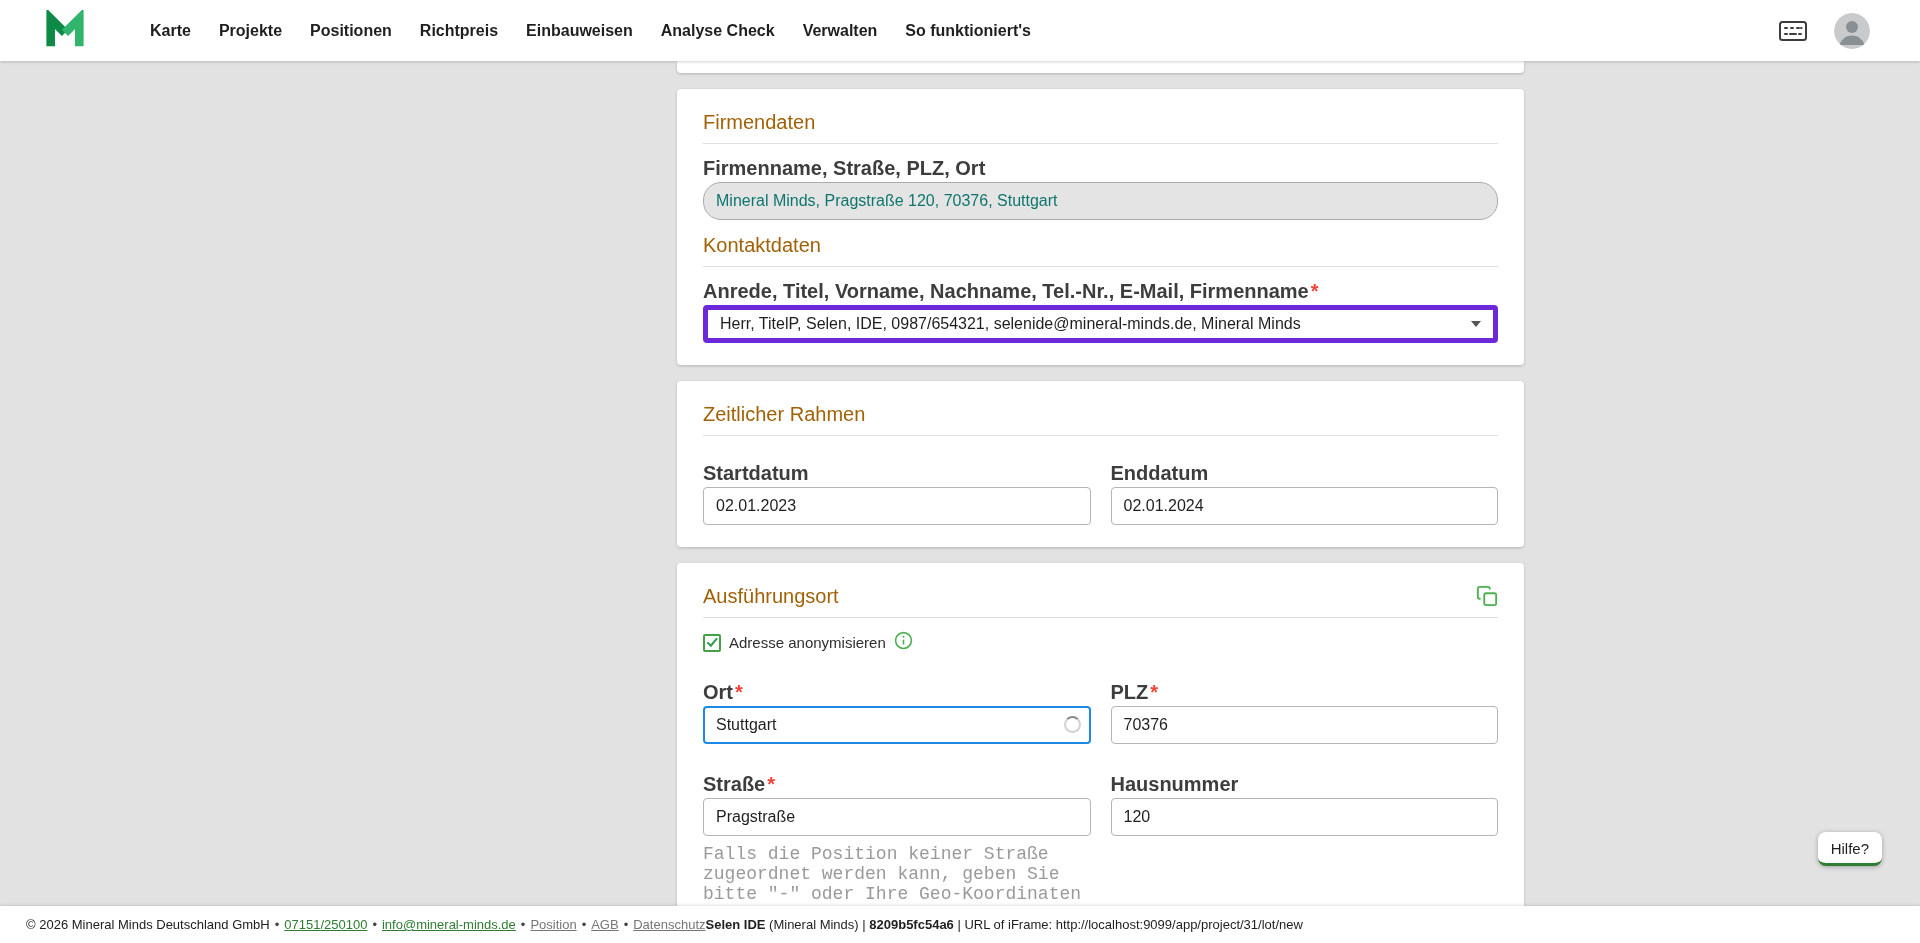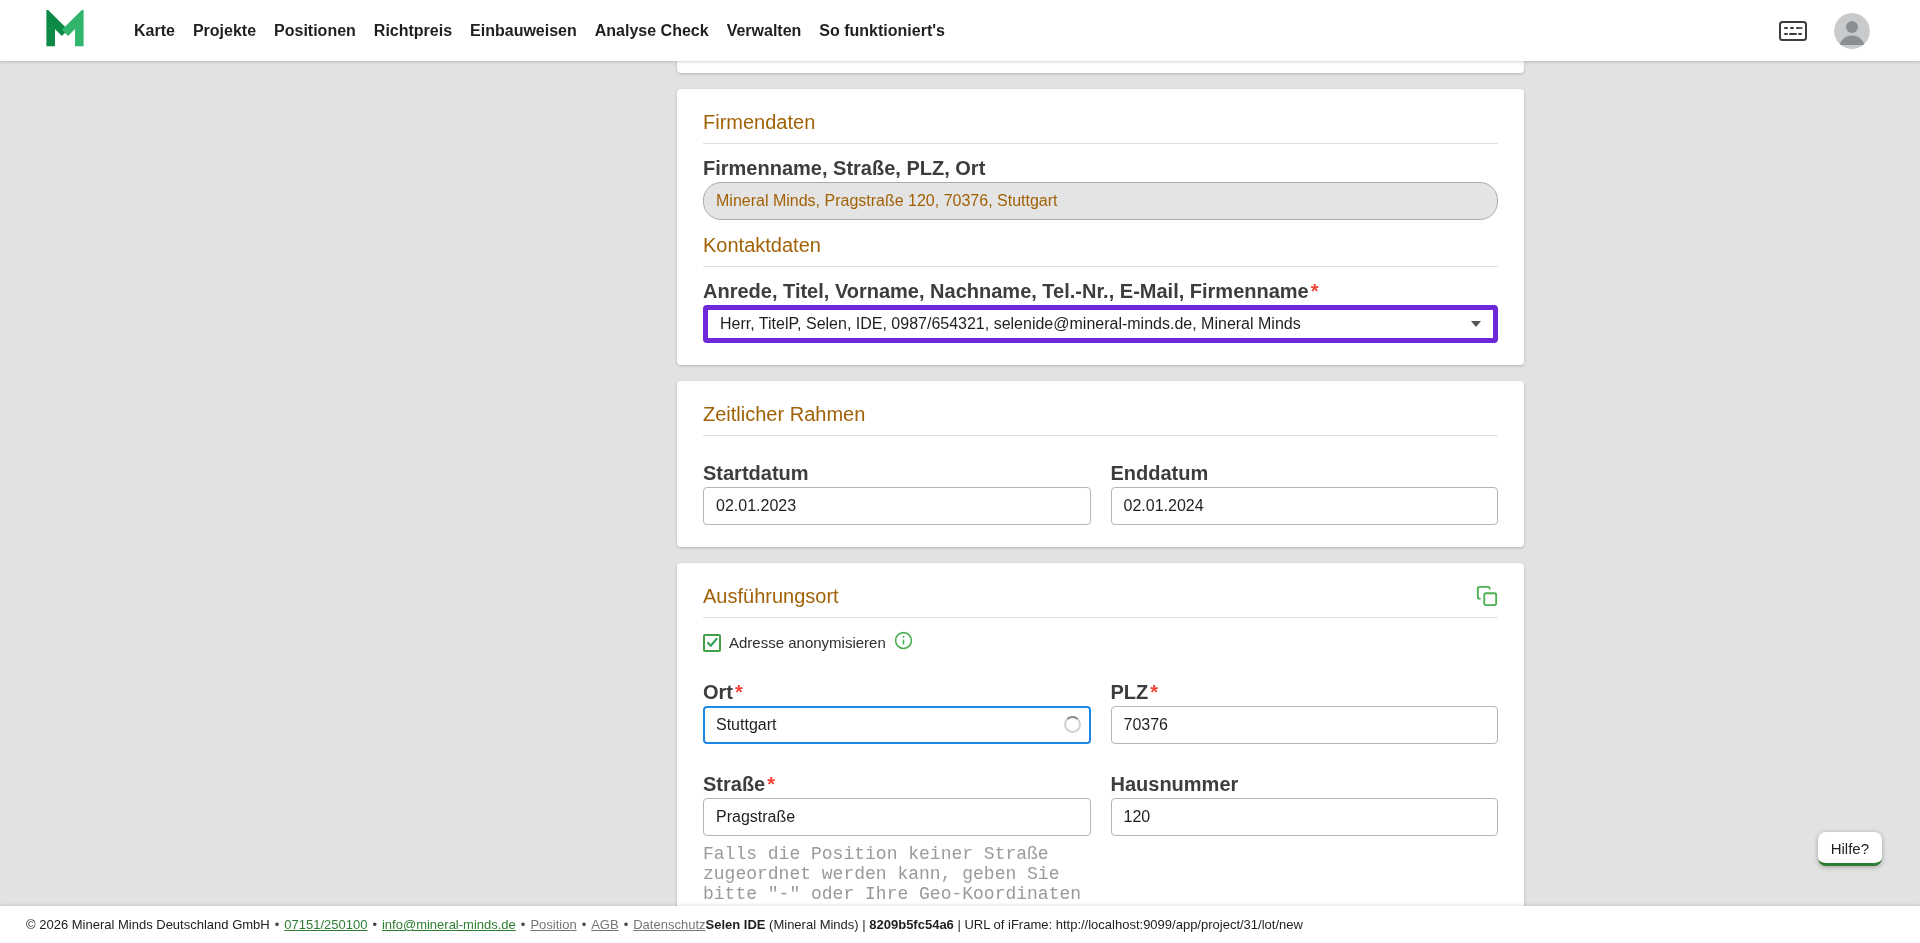--- a/index.html
+++ b/index.html
@@ -6,21 +6,21 @@
   html,body { width:1920px; height:943px; overflow:hidden;
     font-family:"Liberation Sans","DejaVu Sans",sans-serif;
     background:#e2e2e2; color:#212121; }
   :root { --accent-green:#1fa05a; --focus-blue:#1e88e5; --asterisk-red:#f44336; }
 
   
   .navbar { position:absolute; top:0; left:0; width:100%; height:61px; background:#fff;
     display:flex; align-items:center; padding:0 50px 0 44px;
     box-shadow:0 1px 3px rgba(0,0,0,.18); z-index:30; }
   .logo { width:44px; height:44px; display:flex; align-items:center; cursor:pointer; }
-  .nav-links { display:flex; margin-left:46px; gap:18px; }
+  .nav-links { display:flex; margin-left:62px; gap:28px; }
   .nav-item { font-size:16px; font-weight:600; color:#1f1f1f; text-decoration:none;
     cursor:pointer; white-space:nowrap; }
   .nav-right { margin-left:auto; display:flex; align-items:center; gap:26px; }
   .icon-btn { display:flex; cursor:pointer; }
   .avatar { width:36px; height:36px; border-radius:50%; overflow:hidden; cursor:pointer; }
 
   
   .content-col { position:absolute; top:61px; left:677px; width:847px; z-index:5; }
   .card { background:#fff; border-radius:4px; box-shadow:0 1px 3px rgba(0,0,0,.2);
     margin-bottom:16px; padding:22px 26px; }
@@ -29,21 +29,21 @@
 
   .section-title { font-size:20px; font-weight:400; color:#a16207; line-height:22px; }
   .divider { height:1px; background:#e0e0e0; margin:10px 0 13px; }
   .section-gap { margin-top:14px; }
   .field-label { display:block; font-size:20px; font-weight:700; color:#3d3d3d;
     line-height:17px; margin-bottom:5px;margin-top:16px; }
   .asterisk { color:var(--asterisk-red); font-weight:700; margin-left:2px; }
 
   .text-input { width:100%; height:38px; border:1px solid #b5b5b5; border-radius:4px;
     background:#fff; padding:0 12px; font:inherit; font-size:16px; color:#1f1f1f; }
-  .readonly-input { background:#e4e4e4; border-color:#ababab; color:#a16207;border-radius:18px; }
+  .readonly-input { background:#e4e4e4; border-color:#ababab; color:#0f766e;border-radius:18px; }
 
   .select-box { width:100%; height:38px; border:5px solid #6d28d9; border-radius:4px;
     display:flex; align-items:center; justify-content:space-between; padding:0 12px;
     font-size:16px; color:#1f1f1f; cursor:pointer; background:#fff; }
   .caret { width:0; height:0; border-left:5px solid transparent;
     border-right:5px solid transparent; border-top:6px solid #555; }
 
   .title-row { display:flex; align-items:flex-start; justify-content:space-between; }
   .checkbox-row { display:flex; align-items:center; margin:2px 0 14px; }
   .checkbox { width:18px; height:18px; border:2px solid #43a047; border-radius:2px;

